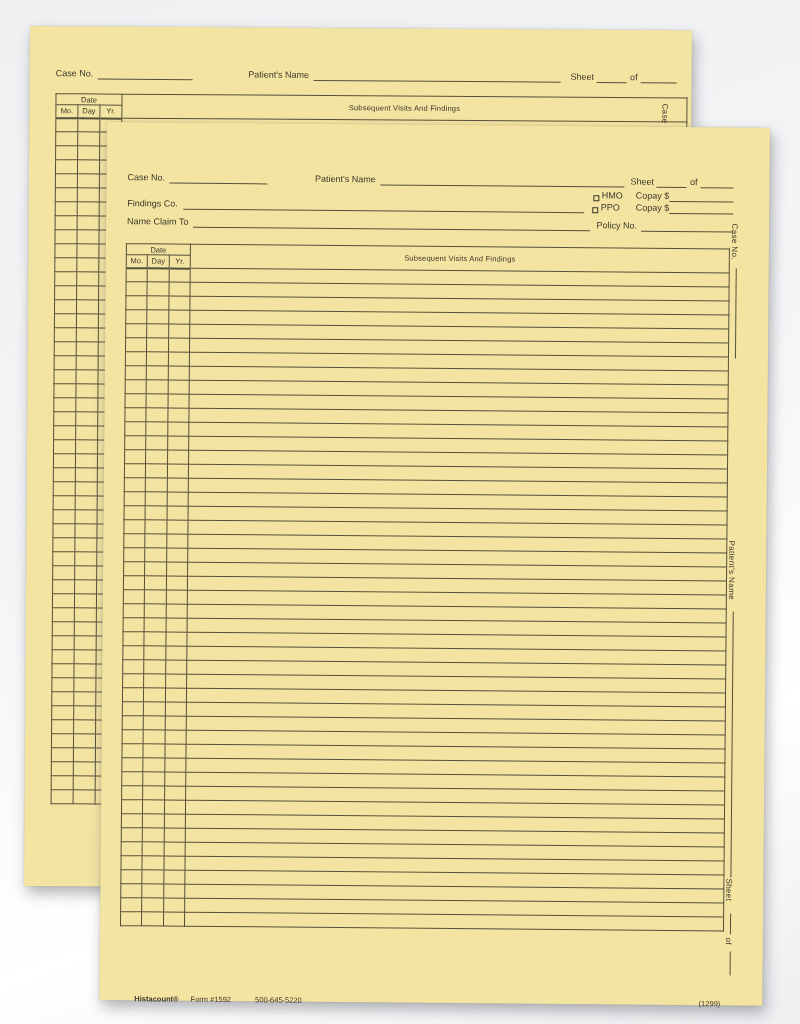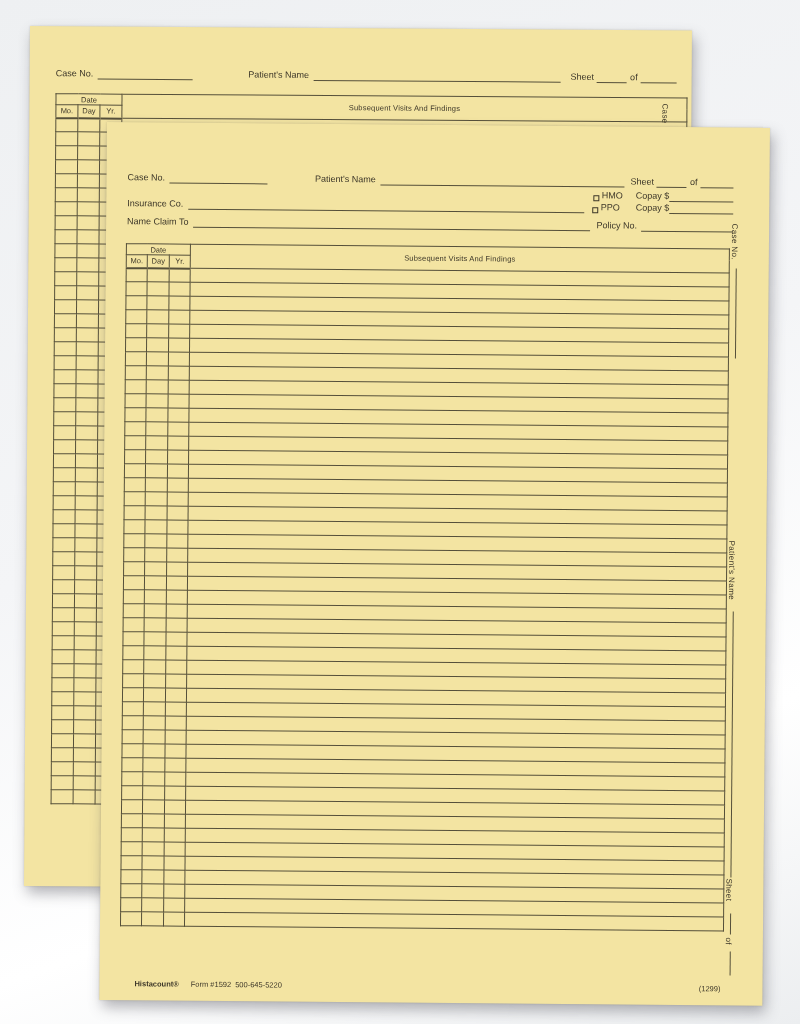--- a/index.html
+++ b/index.html
@@ -54,22 +54,22 @@
   .vline{position:absolute;width:1.2px;background:var(--line);}
   .checkbox{
     display:inline-block;width:6px;height:6px;border:1px solid var(--ink);
     margin-right:2px;position:relative;top:0px;flex:none;
   }
   .footer{
     position:absolute;left:15px;top:857px;width:606px;
     display:flex;align-items:flex-end;font-size:7.5px;color:var(--ink);
   }
   .footer .brand{font-weight:bold;margin-right:12px;margin-left:20px;}
-  .footer .formno{margin-right:4px;text-align:right;}
-  .footer .code{margin-left:auto;}
+  .footer .formno{margin-right:24px;text-align:right;}
+  .footer .code{margin-left:auto;margin-top:15px;}
   .abs{position:absolute;}
 </style>
 </head>
 <body>
 
 <div class="paper back">
   <div class="abs" style="left:26px;top:42px;width:621px;">
     <div class="hrow">
       <span class="lbl">Case No.</span>
       <span class="fill" style="width:95px;margin-left:4px;"></span>
@@ -418,21 +418,21 @@
     </div>
 
     <div class="hrow" style="margin-top:3px;justify-content:flex-end;">
       <span class="checkbox"></span>
       <span class="lbl">HMO</span>
       <span class="lbl" style="margin-left:13px;">Copay $</span>
       <span class="fill" style="width:64px;"></span>
     </div>
 
     <div class="hrow" style="margin-top:1px;">
-      <span class="lbl">Insurance Co.</span>
+      <span class="lbl">Findings Co.</span>
       <span class="fill grow" style="margin-left:5px;margin-right:8px;"></span>
       <span class="checkbox"></span>
       <span class="lbl">PPO</span>
       <span class="lbl" style="margin-left:16px;">Copay $</span>
       <span class="fill" style="width:64px;"></span>
     </div>
 
     <div class="hrow" style="margin-top:7px;">
       <span class="lbl">Name Claim To</span>
       <span class="fill grow" style="margin-left:5px;margin-right:6px;"></span>

